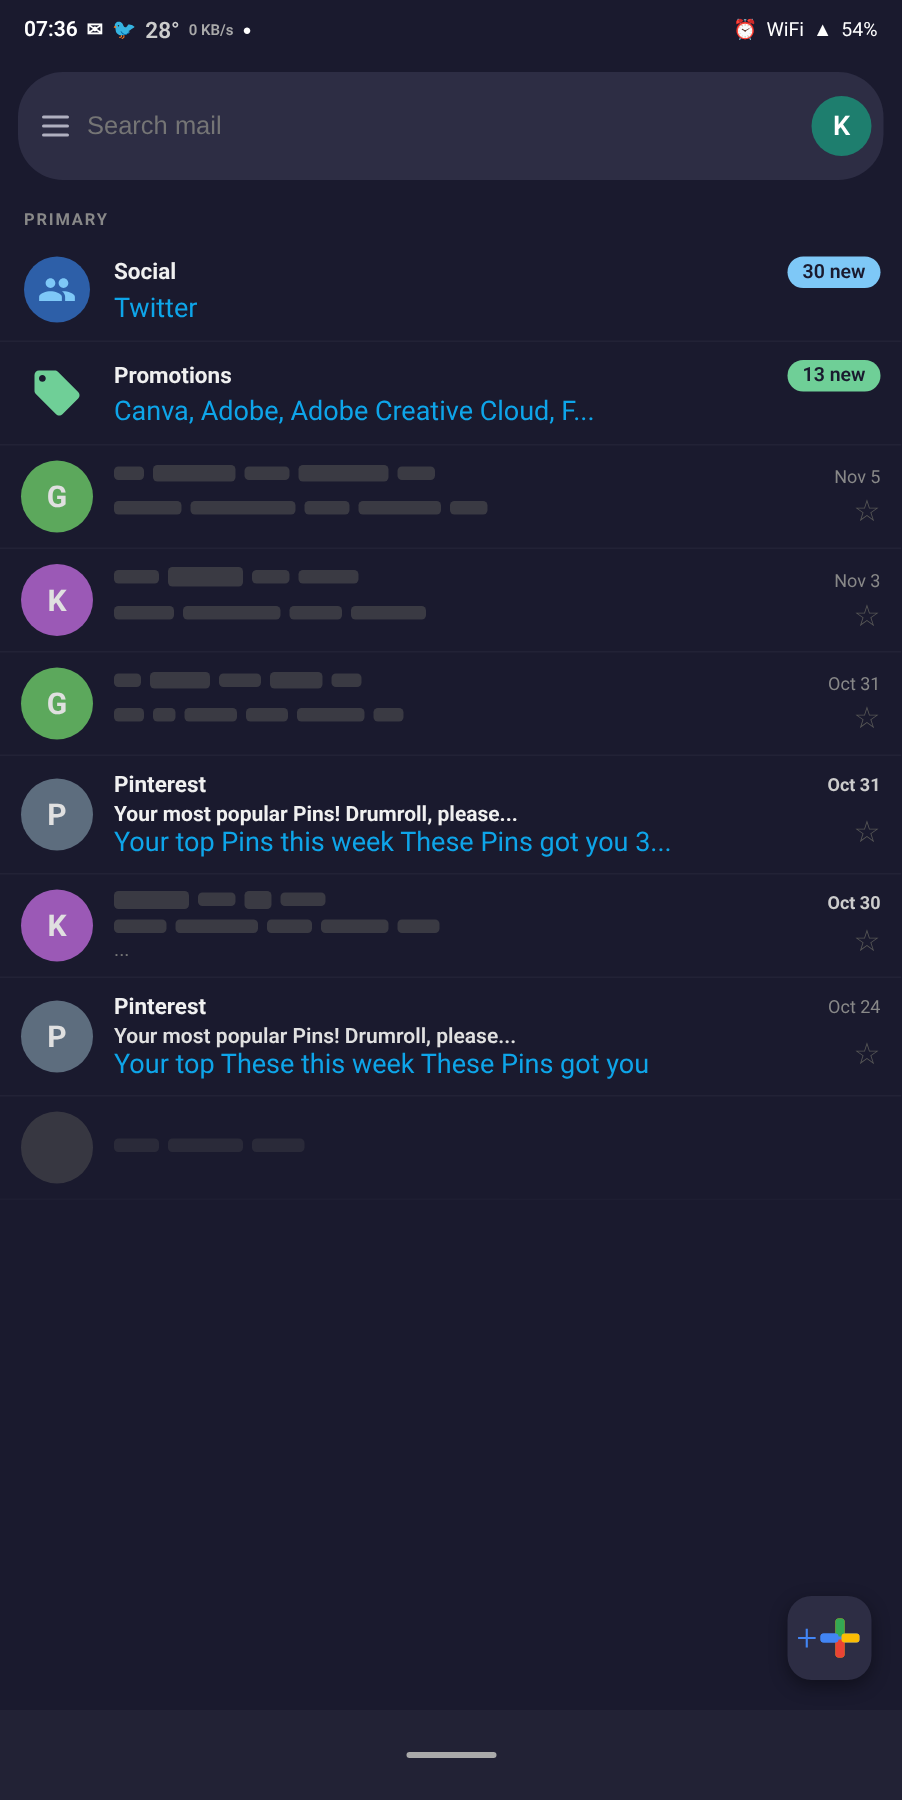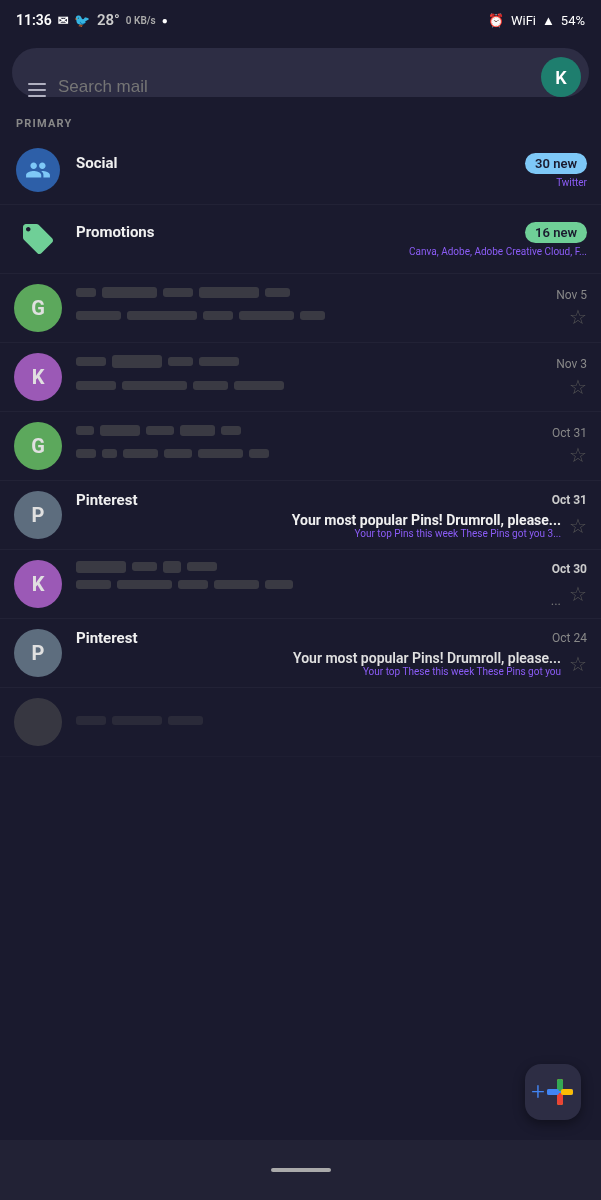--- a/index.html
+++ b/index.html
@@ -37,23 +37,23 @@
       font-size: 13px;
       color: #fff;
     }
 
     
     .search-bar {
       margin: 8px 12px;
       background: #2d2d44;
       border-radius: 30px;
       display: flex;
-      align-items: flex-end;
+      align-items: center;
       padding: 0 8px 0 16px;
-      height: 49px;
+      height: 72px;
     }
     .hamburger-icon {
       display: flex;
       flex-direction: column;
       gap: 4px;
       cursor: pointer;
       margin-right: 12px;
     }
     .hamburger-icon span {
       display: block;
@@ -115,21 +115,20 @@
       flex-shrink: 0;
       margin-right: 14px;
     }
     .avatar-green { background: #5ca85c; }
     .avatar-purple { background: #9b59b6; }
     .avatar-gray { background: #7f8c8d; }
 
     .mail-content {
       flex: 1;
       min-width: 0;
-      text-align: right;
     }
     .mail-top-row {
       display: flex;
       justify-content: space-between;
       align-items: center;
       margin-bottom: 3px;
     }
     .mail-sender {
       font-weight: 700;
       font-size: 15px;
@@ -147,22 +146,22 @@
     }
     .mail-subject {
       font-size: 14px;
       font-weight: 600;
       color: #e0e0e0;
       white-space: nowrap;
       overflow: hidden;
       text-overflow: ellipsis;
     }
     .mail-preview {
-      font-size: 10px;
-      color: #8b5cf6;
+      font-size: 18px;
+      color: #0ea5e9;
       white-space: nowrap;
       overflow: hidden;
       text-overflow: ellipsis;
     }
     .mail-second-row {
       display: flex;
       align-items: center;
       justify-content: space-between;
     }
     .star-icon {
@@ -277,21 +276,21 @@
     
     .avatar-p {
       background: #5d6d7e;
     }
   </style>
 </head>
 <body>
 
 <div class="status-bar">
   <div class="status-left">
-    <span>11:36</span>
+    <span>07:36</span>
 
     <span style="font-size:13px;">✉</span>
     <span style="font-size:13px;">🐦</span>
     <span style="font-size:15px;color:#ccc;">28°</span>
     <span style="font-size:10px;color:#aaa;">0 KB/s</span>
     <span style="font-size:10px;">●</span>
   </div>
   <div class="status-right">
     <span>⏰</span>
     <span>WiFi</span>
@@ -339,21 +338,21 @@
     <div class="promo-avatar">
 
       <svg viewBox="0 0 24 24" width="36" height="36" fill="#6fcf97">
         <path d="M21.41 11.58l-9-9C12.05 2.22 11.55 2 11 2H4c-1.1 0-2 .9-2 2v7c0 .55.22 1.05.59 1.42l9 9c.36.36.86.58 1.41.58.55 0 1.05-.22 1.41-.59l7-7c.37-.36.59-.86.59-1.41 0-.55-.23-1.06-.59-1.42zM5.5 7C4.67 7 4 6.33 4 5.5S4.67 4 5.5 4 7 4.67 7 5.5 6.33 7 5.5 7z"></path>
       </svg>
     </div>
   </div>
   <div class="mail-content">
     <div class="mail-top-row">
       <span class="mail-sender">Promotions</span>
-      <span class="badge badge-green">16 new</span>
+      <span class="badge badge-green">13 new</span>
     </div>
     <div class="mail-preview">Canva, Adobe, Adobe Creative Cloud, F...</div>
   </div>
 </div>
 
 <div class="mail-item">
   <div class="mail-avatar avatar-green">G</div>
   <div class="mail-content">
     <div class="mail-top-row">
       <div class="blur-line">

